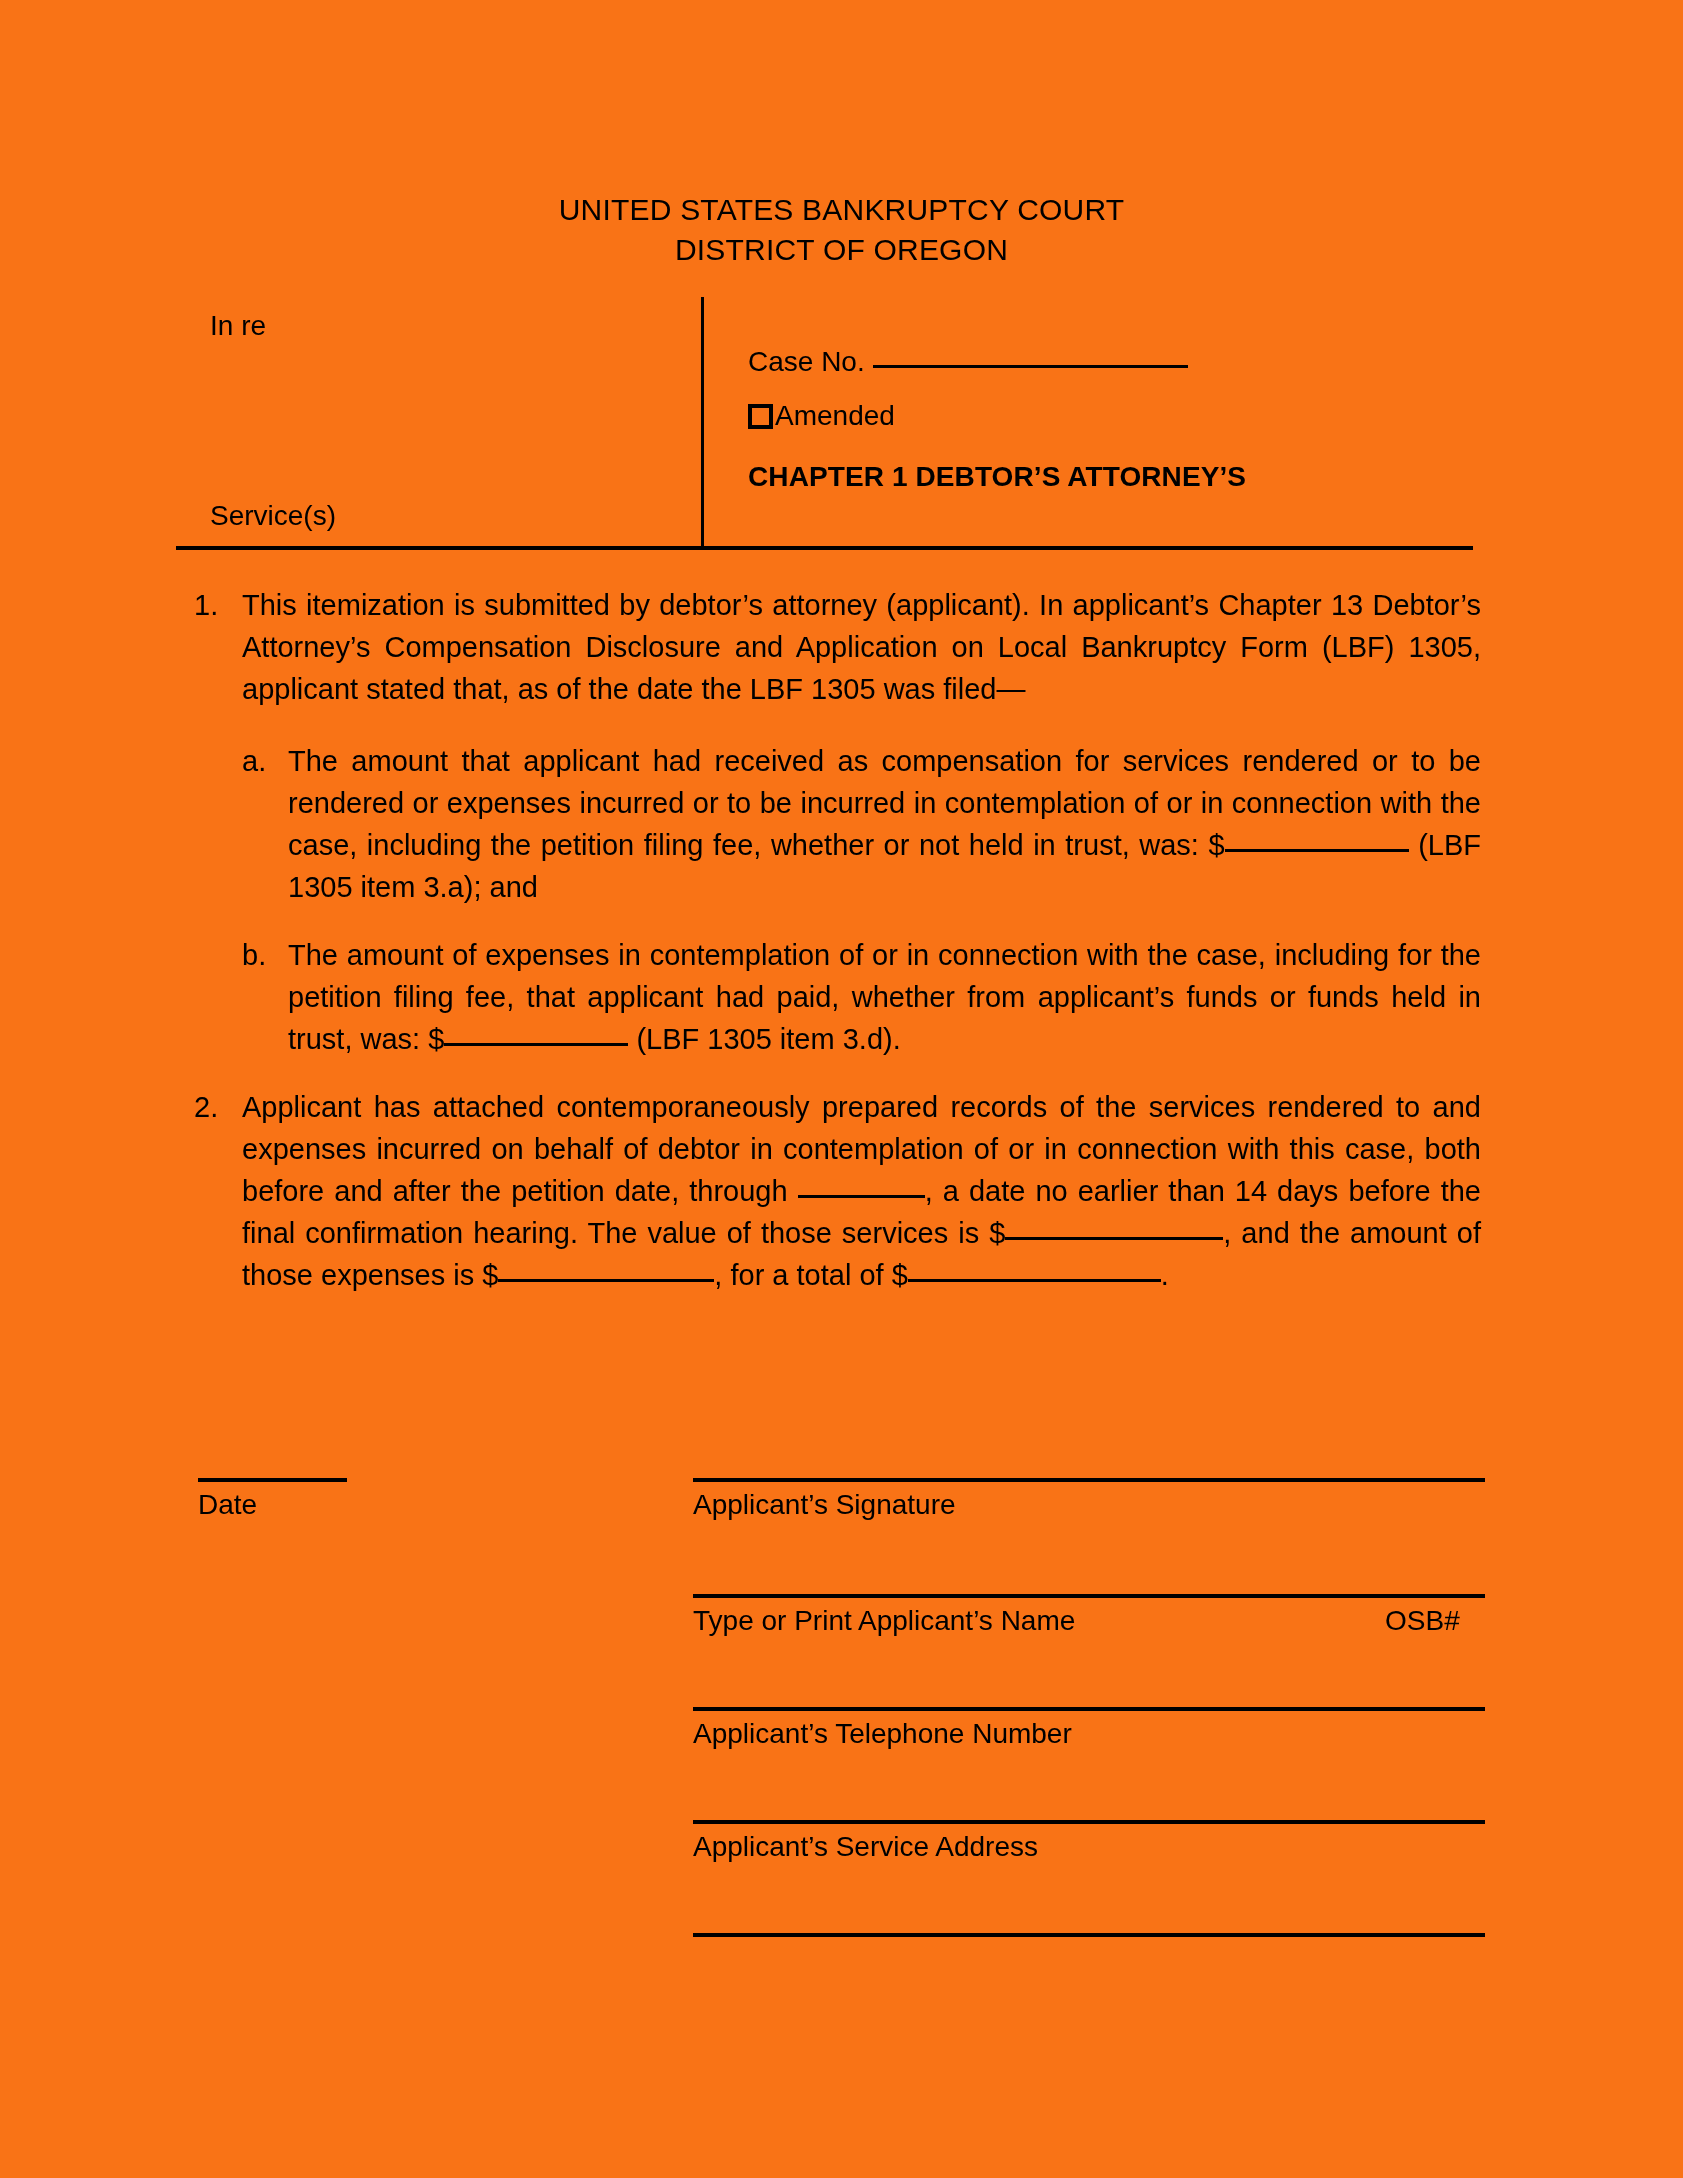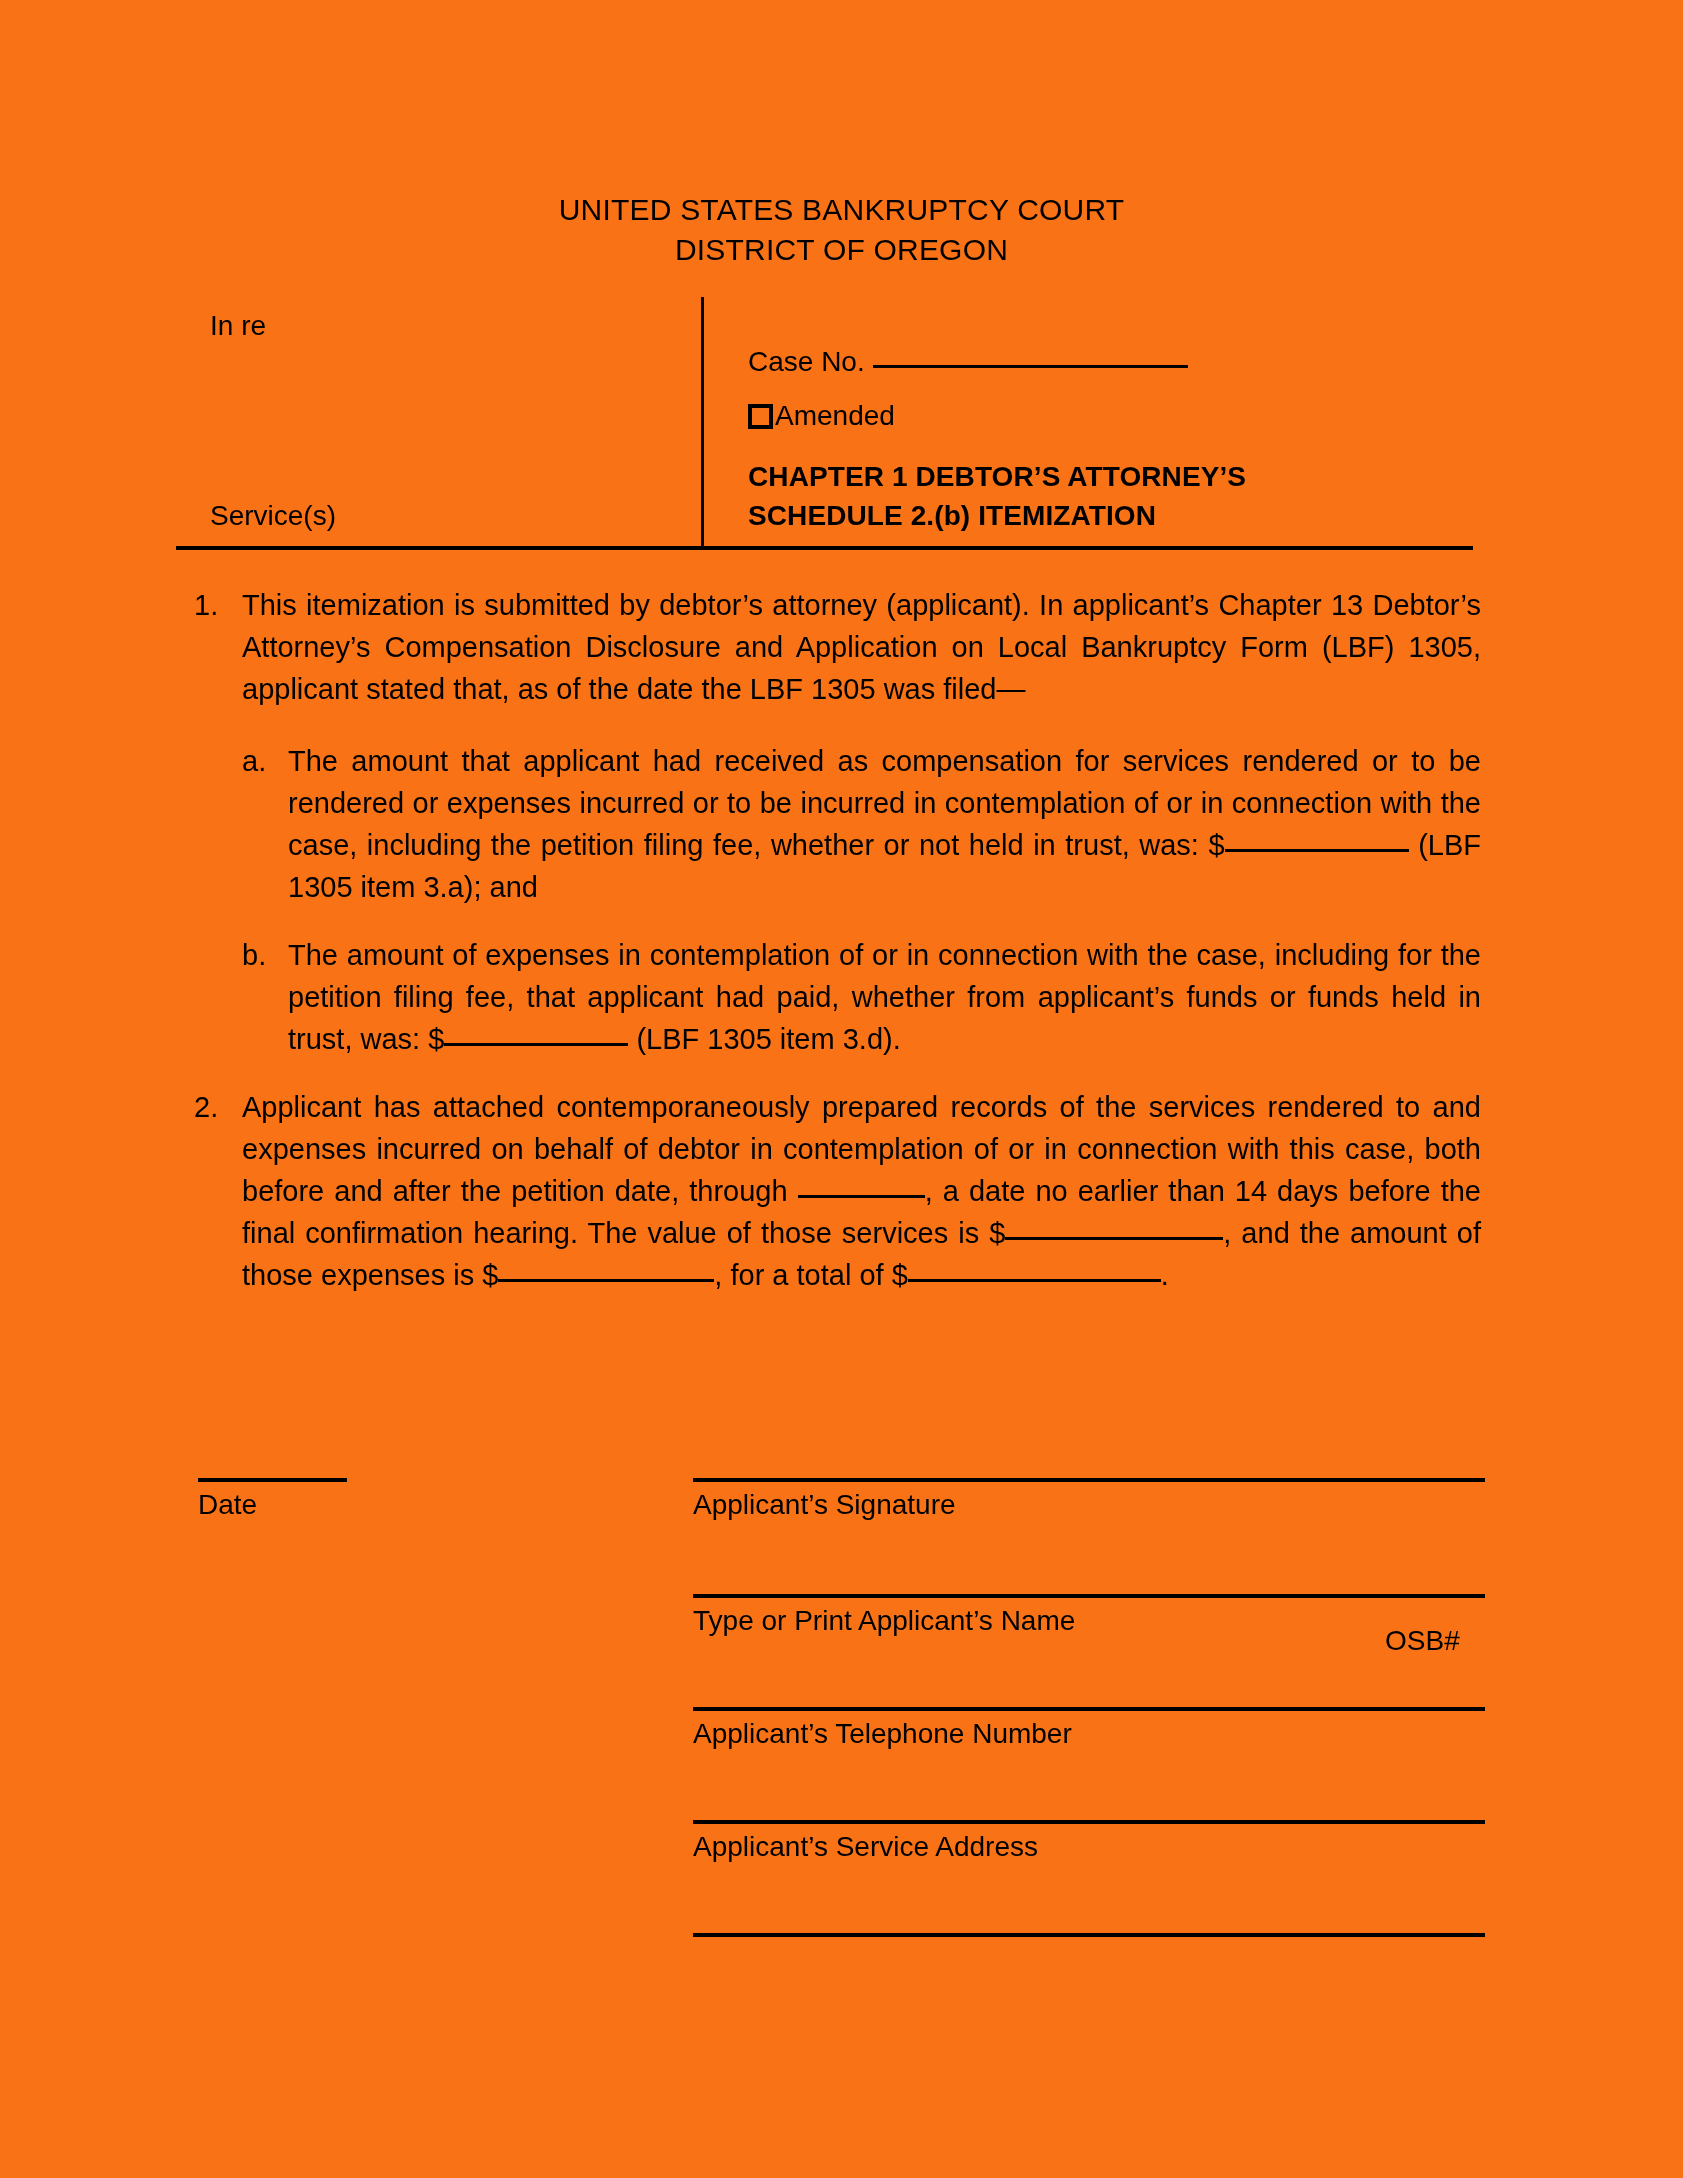--- a/index.html
+++ b/index.html
@@ -224,21 +224,20 @@
       <span>Case No.</span><span class="rule-inline case-no-rule"></span>
     </div>
 
     <div class="amended-row">
       <span class="checkbox"></span>
       <span>Amended</span>
     </div>
 
     <div class="doc-title">
       <div>CHAPTER 1 DEBTOR’S ATTORNEY’S</div>
-      <div>SCHEDULE 2.(b) ITEMIZATION</div>
     </div>
   </div>
 
   <div class="body-block">
 
     <div class="item">
       <div class="item-num">1.</div>
       <div class="item-text">This itemization is submitted by debtor’s attorney (applicant). In applicant’s Chapter 13 Debtor’s Attorney’s Compensation Disclosure and Application on Local Bankruptcy Form (LBF) 1305, applicant stated that, as of the date the LBF 1305 was filed—</div>
     </div>
 
@@ -266,21 +265,21 @@
   <div class="sig-block">
 
     <div class="sig-line" style="left:198px; top:38px; width:149px;"></div>
     <div class="sig-label" style="left:198px; top:48px;">Date</div>
 
     <div class="sig-line" style="left:693px; top:38px; width:792px;"></div>
     <div class="sig-label" style="left:693px; top:48px;">Applicant’s Signature</div>
 
     <div class="sig-line" style="left:693px; top:154px; width:792px;"></div>
     <div class="sig-label" style="left:693px; top:164px;">Type or Print Applicant’s Name</div>
-    <div class="sig-label-right" style="left:1385px; top:164px;margin-top:20px;">OSB#</div>
+    <div class="sig-label-right" style="left:1385px; top:164px;">OSB#</div>
 
     <div class="sig-line" style="left:693px; top:267px; width:792px;"></div>
     <div class="sig-label" style="left:693px; top:277px;">Applicant’s Telephone Number</div>
 
     <div class="sig-line" style="left:693px; top:380px; width:792px;"></div>
     <div class="sig-label" style="left:693px; top:390px;">Applicant’s Service Address</div>
 
     <div class="sig-line" style="left:693px; top:493px; width:792px;"></div>
 
   </div>

